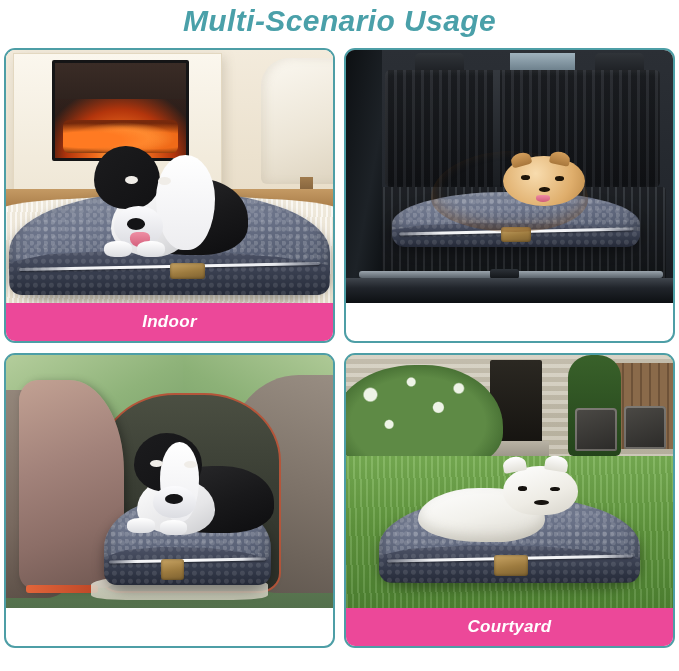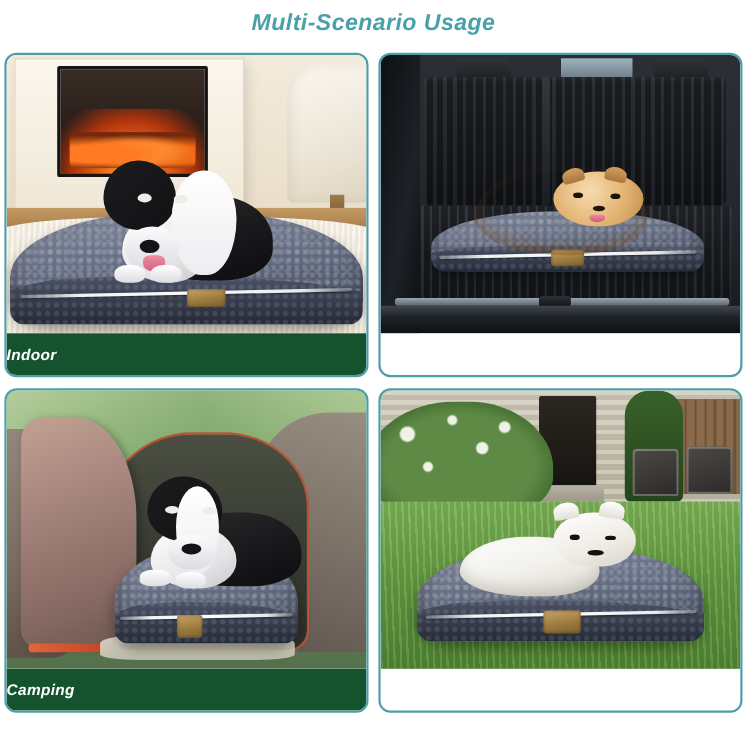--- a/index.html
+++ b/index.html
@@ -22,21 +22,21 @@
 
   
   .page-title {
     position: absolute;
     top: 0px;
     left: 0;
     width: 679px;
     height: 44px;
     line-height: 42px;
     text-align: center;
-    font-size: 21px;
+    font-size: 30px;
     font-weight: bold;
     font-style: italic;
     letter-spacing: 0.4px;
     color: #4aa0a9;
     white-space: nowrap;
   }
 
   
   .grid {
     position: absolute;
@@ -64,27 +64,27 @@
     inset: 0 0 38px 0;
     overflow: hidden;
   }
 
   .card-label {
     position: absolute;
     left: 0;
     right: 0;
     bottom: 0;
     height: 38px;
-    background: #14532d;
+    background: #ec4899;
     color: #ffffff;
-    font-size: 14px;
+    font-size: 17px;
     font-weight: bold;
     font-style: italic;
     line-height: 38px;
-    text-align: left;
+    text-align: center;
     letter-spacing: 0.3px;
     white-space: nowrap;
   }
 
   
   
   
   .scene { position: absolute; inset: 0; }
 
   
@@ -565,21 +565,20 @@
             <div class="blaze" style="left:30%; top:8%; width:24%; height:80%;"></div>
             <div class="eye" style="left:24%; top:26%;"></div>
             <div class="eye" style="left:45%; top:27%;"></div>
             <div class="muzzle" style="left:26%; top:52%; width:26%; height:32%;"></div>
             <div class="nose" style="left:33%; top:60%;"></div>
             <div class="paw" style="left:10%; bottom:2%;"></div>
             <div class="paw" style="left:30%; bottom:0%;"></div>
           </div>
         </div>
       </div>
-      <div class="card-label">Camping</div>
     </div>
 
     <div class="card">
       <div class="card-photo">
         <div class="scene s-yard">
           <div class="house"></div>
           <div class="siding"></div>
           <div class="doorway"></div>
           <div class="step"></div>
           <div class="fence"></div>
@@ -600,16 +599,17 @@
             <div class="body"></div>
             <div class="head"></div>
             <div class="ear" style="right:34%; top:-12%; transform:rotate(-10deg);"></div>
             <div class="ear" style="right:8%; top:-13%; transform:rotate(9deg);"></div>
             <div class="eye" style="right:33%; top:26%;"></div>
             <div class="eye" style="right:13%; top:27%;"></div>
             <div class="nose" style="right:20%; top:44%;"></div>
           </div>
         </div>
       </div>
+      <div class="card-label">Courtyard</div>
     </div>
 
   </div>
 </div>
 
 </body></html>

